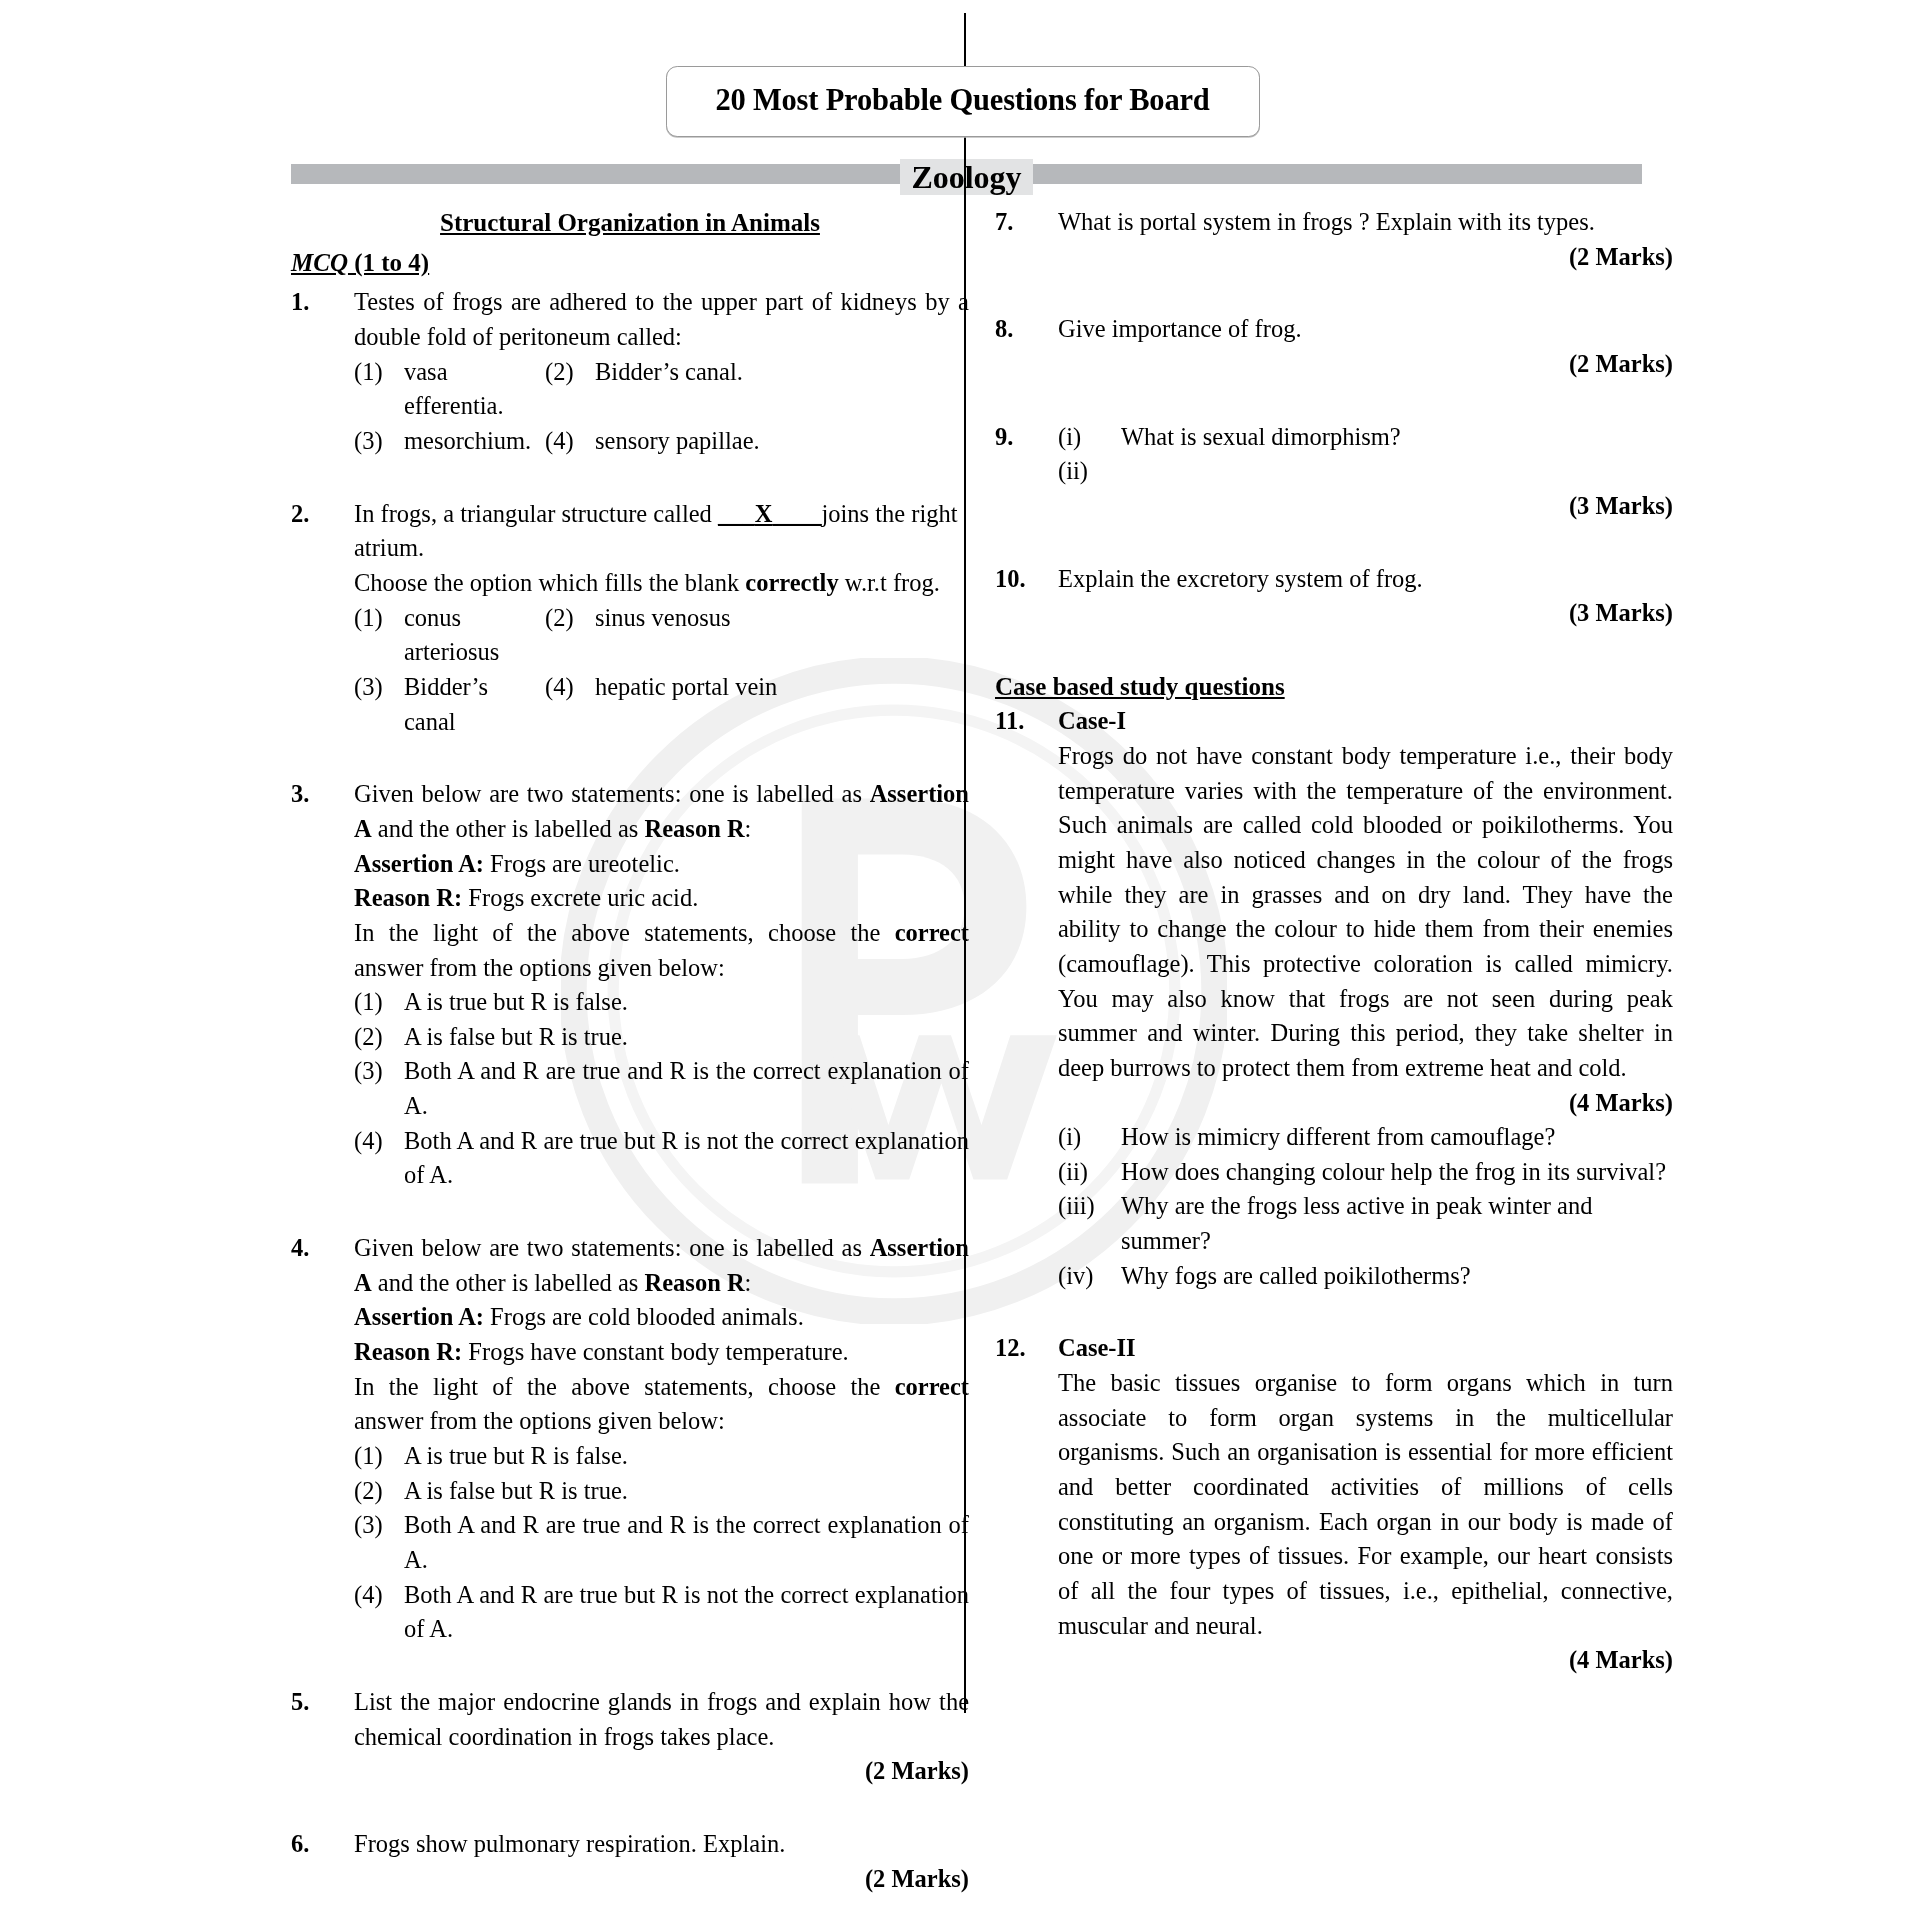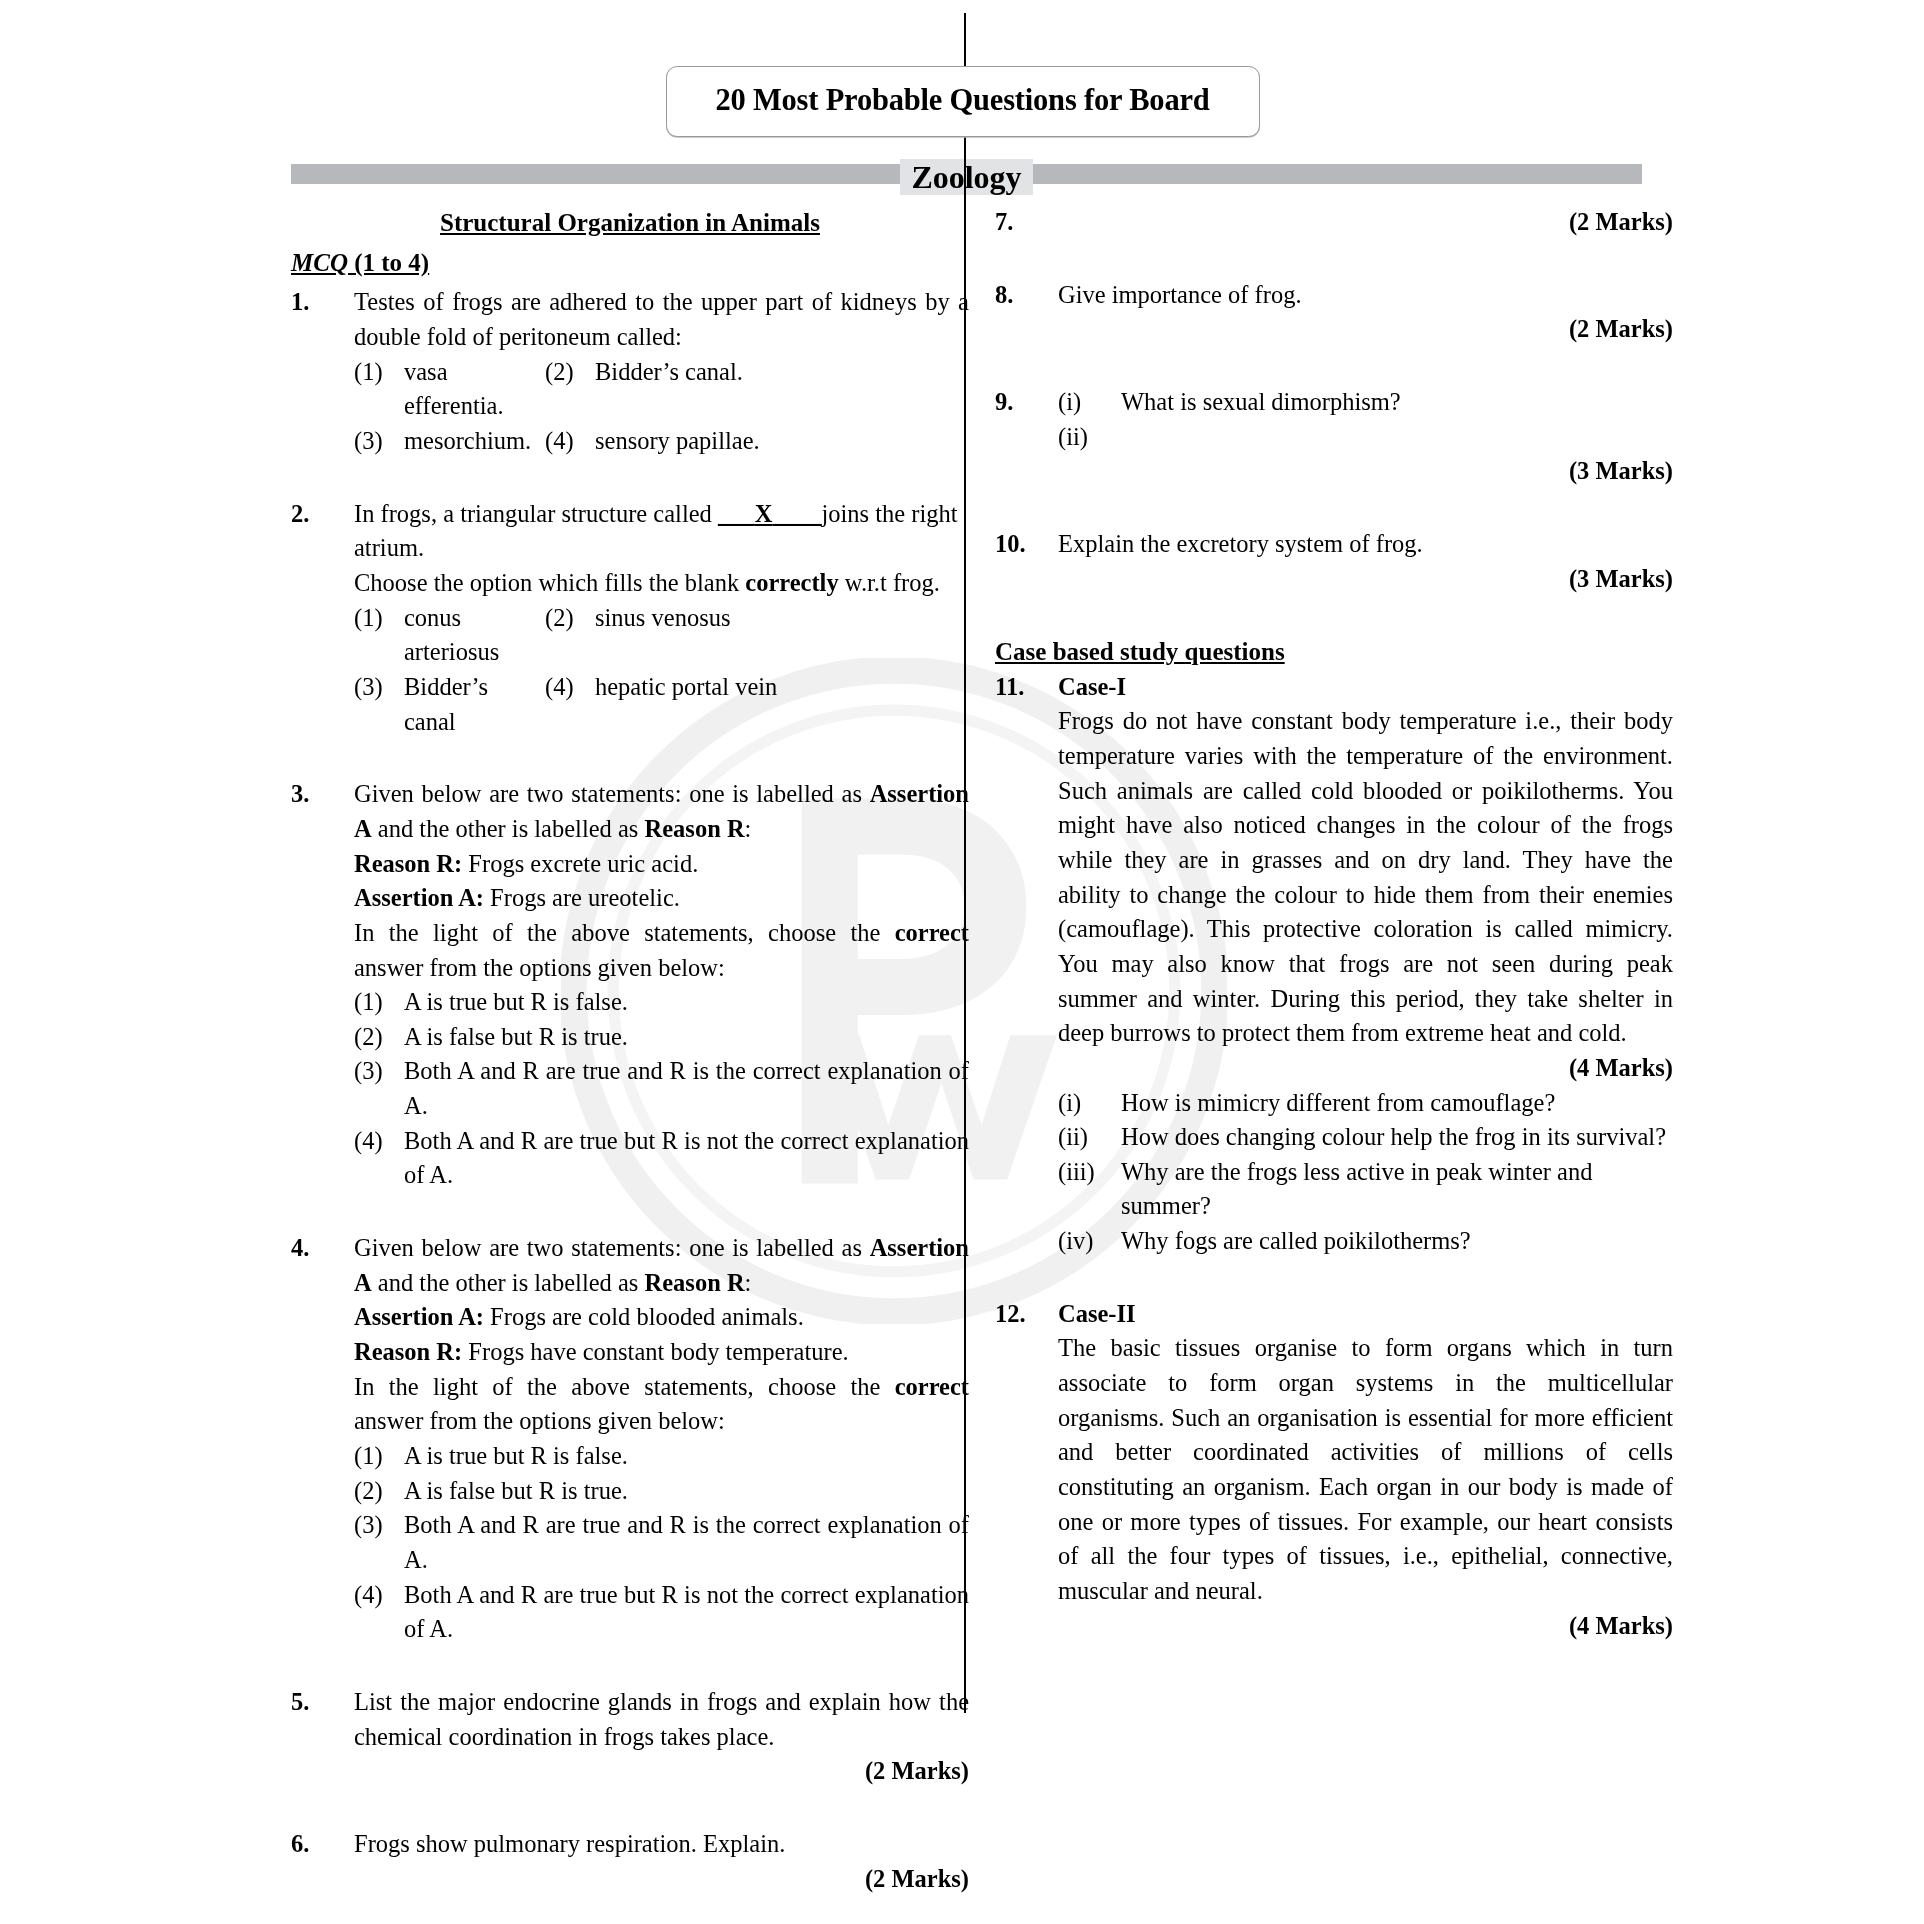--- a/index.html
+++ b/index.html
@@ -262,22 +262,22 @@
         </div>
       </div>
     </div>
 
     <div class="spacer-md"></div>
 
     <div class="q">
       <div class="q-num">3.</div>
       <div class="q-body">
         <p class="justify"><span>Given below are two statements: one is labelled as </span><b>Assertion A</b><span> and the other is labelled as </span><b>Reason R</b><span>:</span></p>
+        <p><b>Assertion A:</b><span> Frogs are ureotelic.</span></p>
         <p><b>Reason R:</b><span> Frogs excrete uric acid.</span></p>
-        <p><b>Assertion A:</b><span> Frogs are ureotelic.</span></p>
         <p class="justify"><span>In the light of the above statements, choose the </span><b>correct</b><span> answer from the options given below:</span></p>
         <div class="opt-full">
             <span class="lbl">(1)</span>
             <span class="txt">A is true but R is false.</span>
           </div>
         <div class="opt-full">
             <span class="lbl">(2)</span>
             <span class="txt">A is false but R is true.</span>
           </div>
         <div class="opt-full">
@@ -339,20 +339,21 @@
       </div>
     </div>
 
   </div>
 
   <div class="col" id="col-right">
 
     <div class="q">
       <div class="q-num">7.</div>
       <div class="q-body">
+        <p class="justify">What is portal system in frogs ? Explain with its types.</p>
         <p class="marks-right">(2 Marks)</p>
       </div>
     </div>
 
     <div class="spacer-md"></div>
 
     <div class="q">
       <div class="q-num">8.</div>
       <div class="q-body">
         <p>Give importance of frog.</p>

